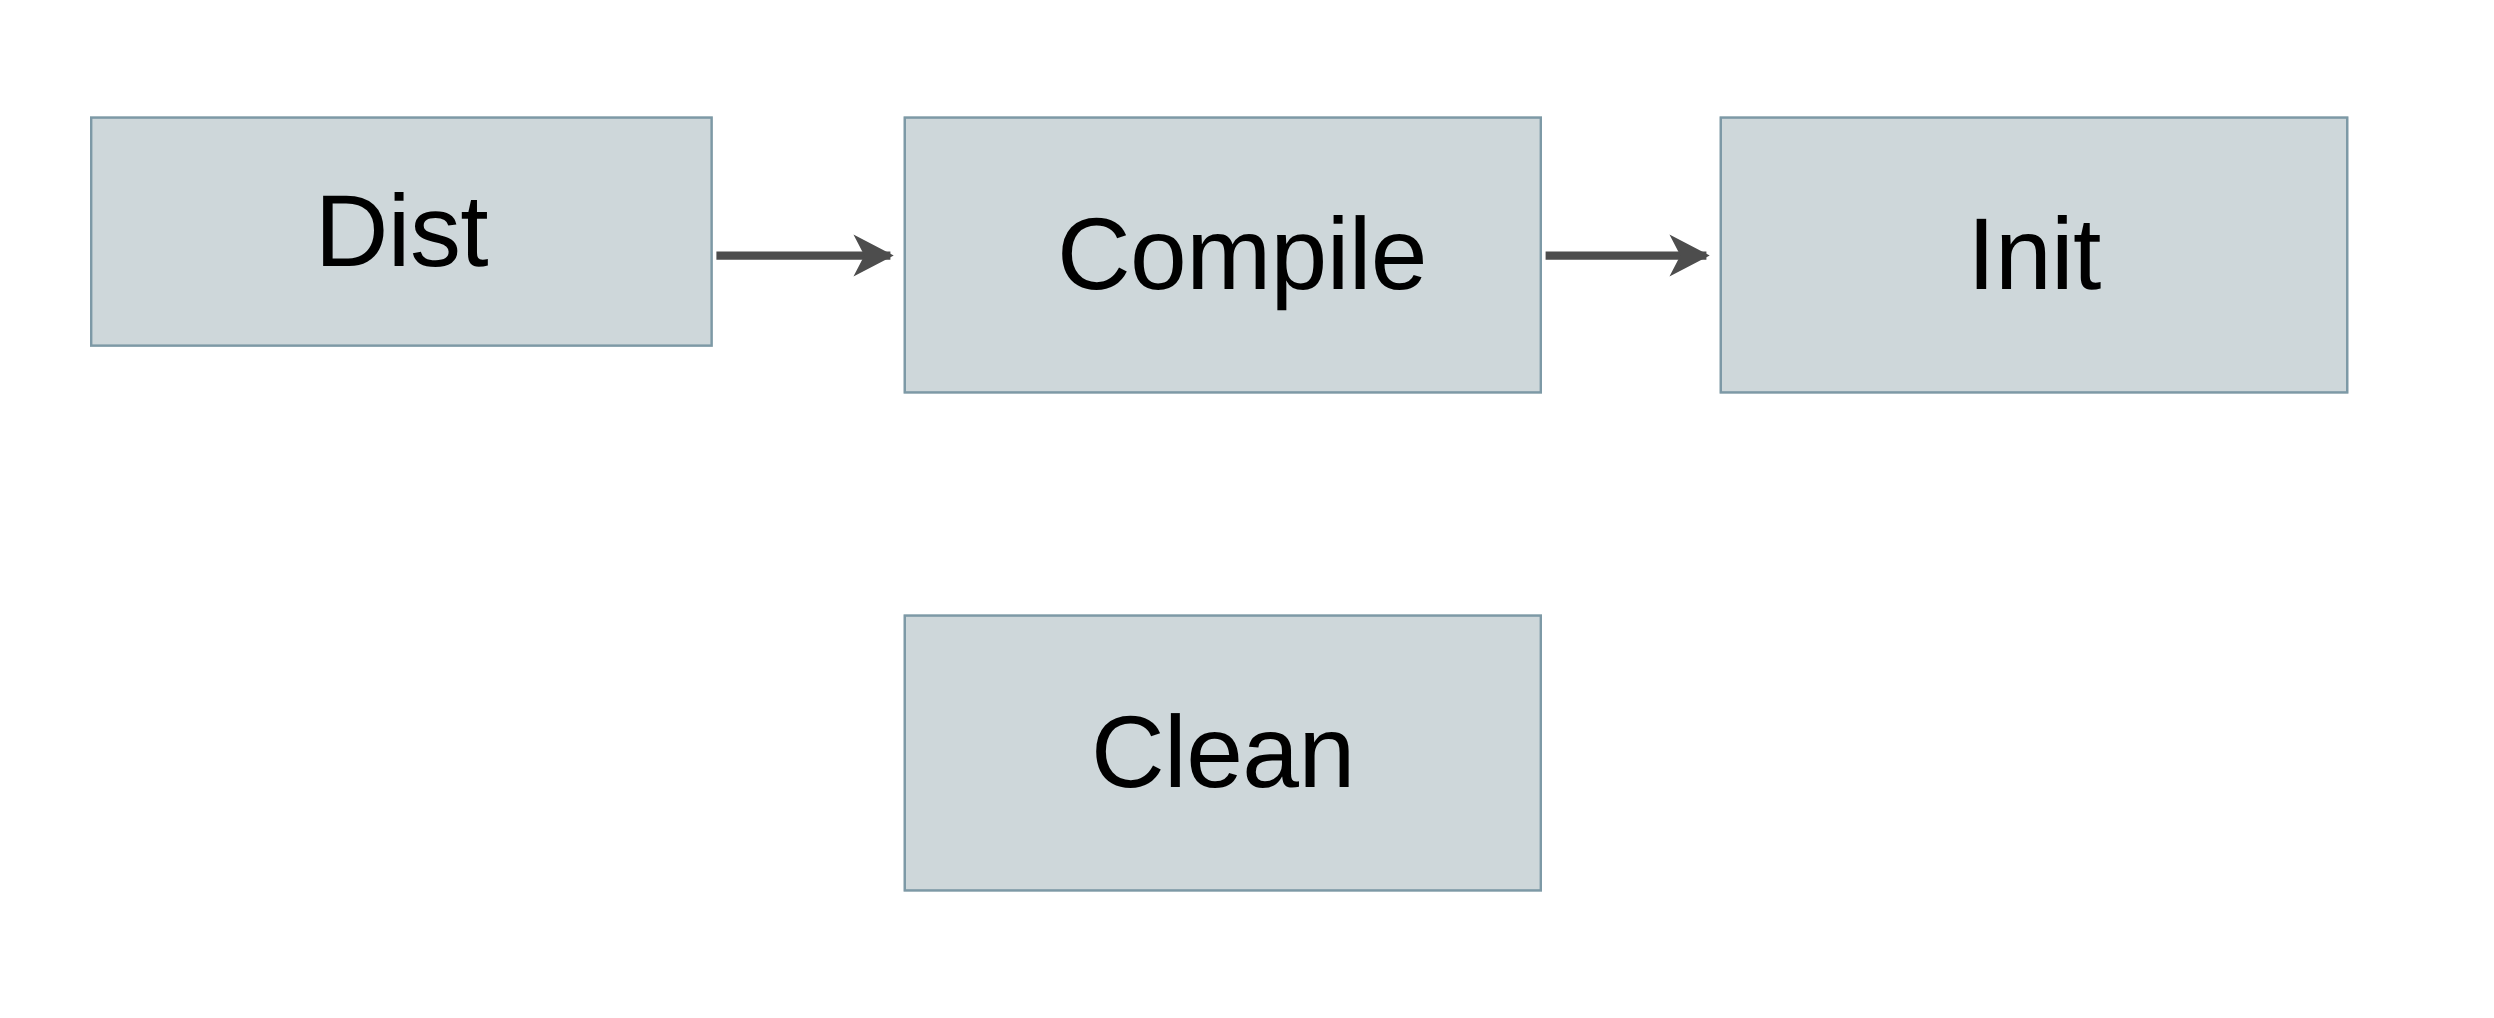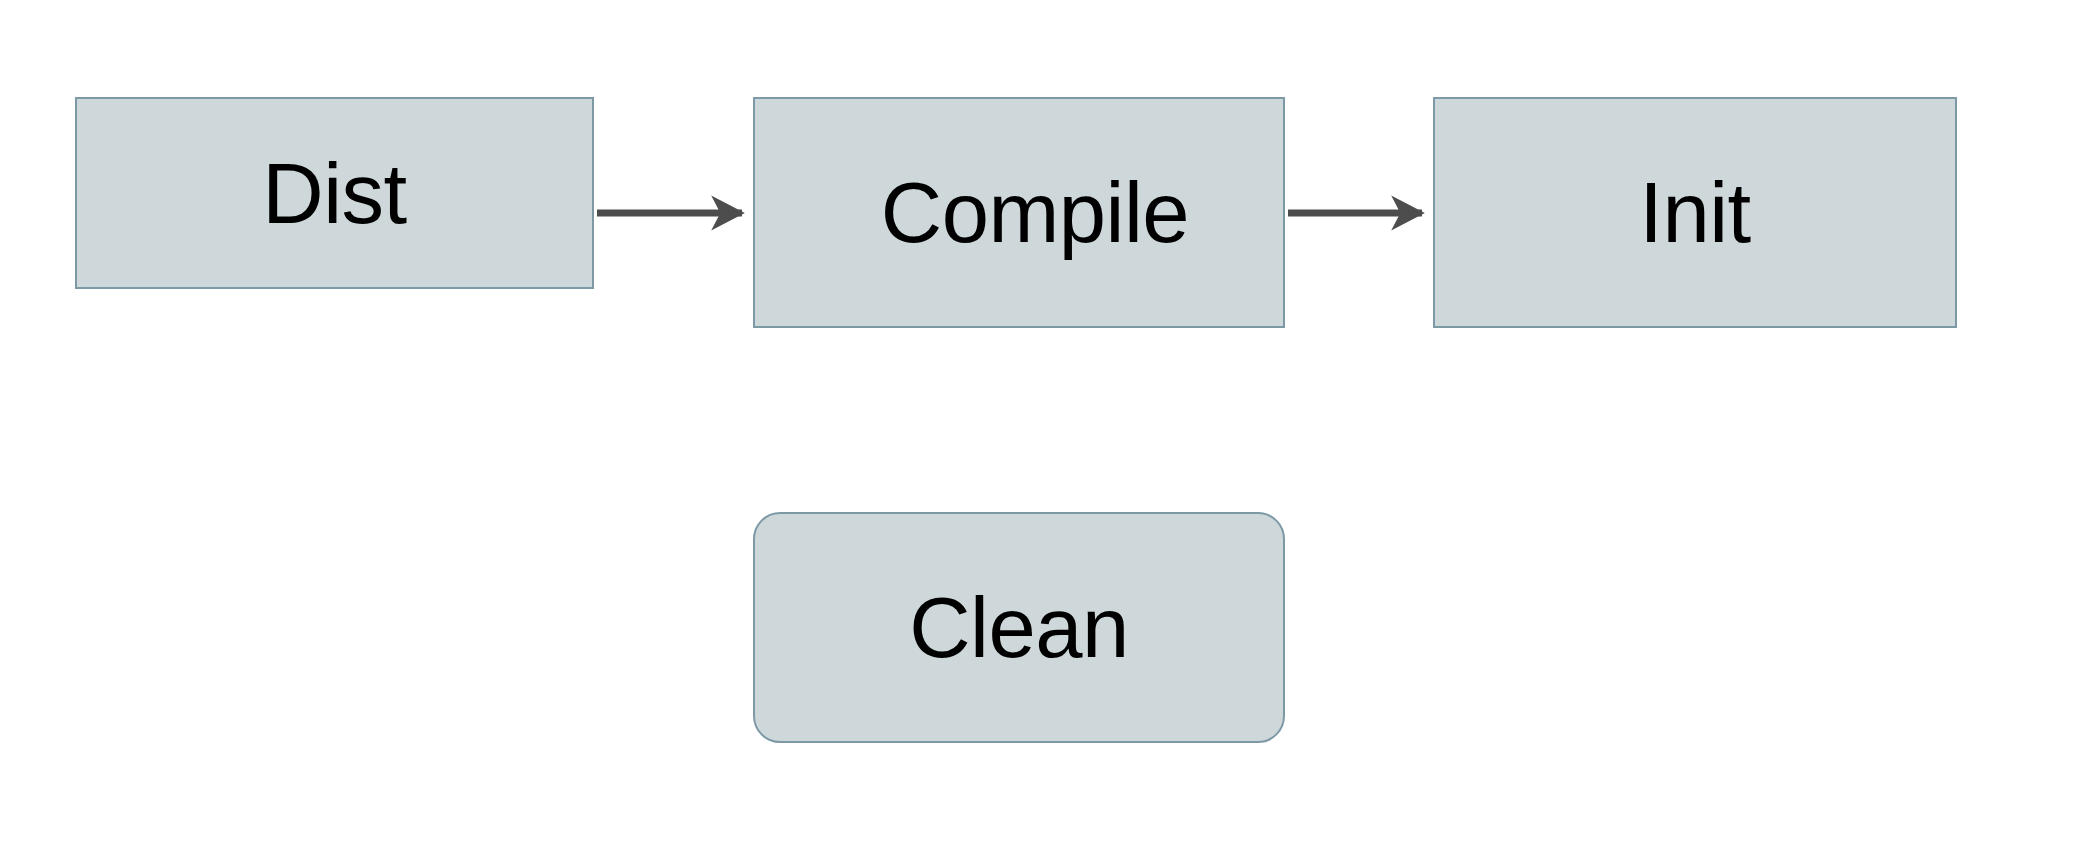--- a/index.html
+++ b/index.html
@@ -66,17 +66,17 @@
   </div>
 
   <div class="node-box" id="node-compile" style="left: 753px; top: 97px; width: 532px; height: 231px; background: rgb(206, 215, 218); border-color: rgb(125, 153, 166); border-width: 2px; padding-left: 32px;">
     <span class="node-label" style="font-size: 85px; color: rgb(0, 0, 0);">Compile</span>
   </div>
 
   <div class="node-box" id="node-init" style="left: 1433px; top: 97px; width: 524px; height: 231px; background: rgb(206, 215, 218); border-color: rgb(125, 153, 166); border-width: 2px;">
     <span class="node-label" style="font-size: 85px; color: rgb(0, 0, 0);">Init</span>
   </div>
 
-  <div class="node-box" id="node-clean" style="left: 753px; top: 512px; width: 532px; height: 231px; background: rgb(206, 215, 218); border-color: rgb(125, 153, 166); border-width: 2px; border-radius: 27px;">
+  <div class="node-box" id="node-clean" style="left: 753px; top: 512px; width: 532px; height: 231px; background: rgb(206, 215, 218); border-color: rgb(125, 153, 166); border-width: 2px;">
     <span class="node-label" style="font-size: 85px; color: rgb(0, 0, 0);">Clean</span>
   </div>
 
 </div>
 
 </body></html>

